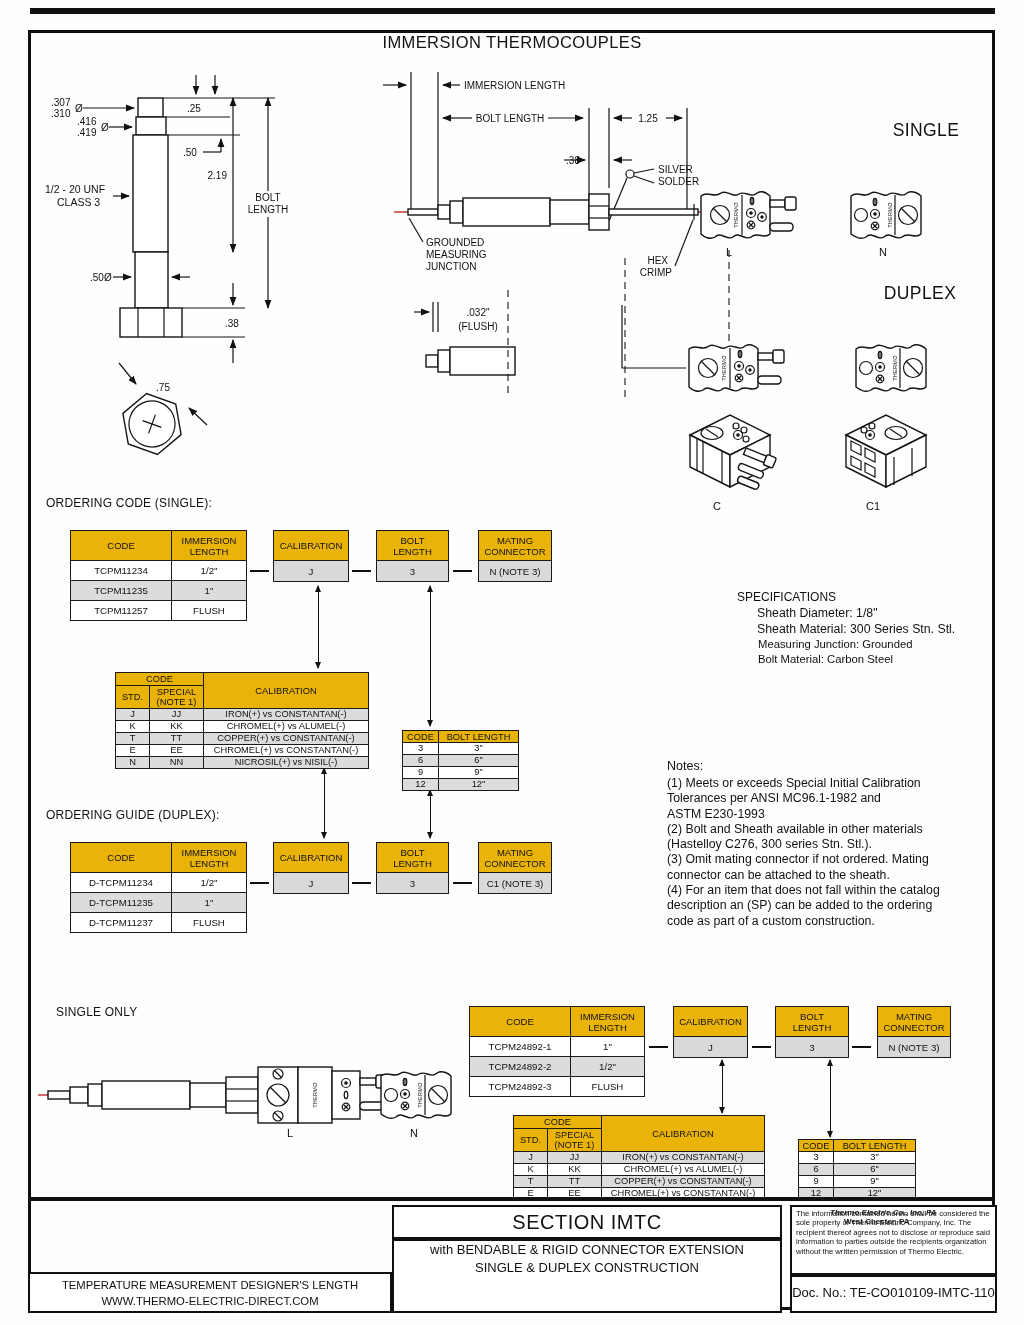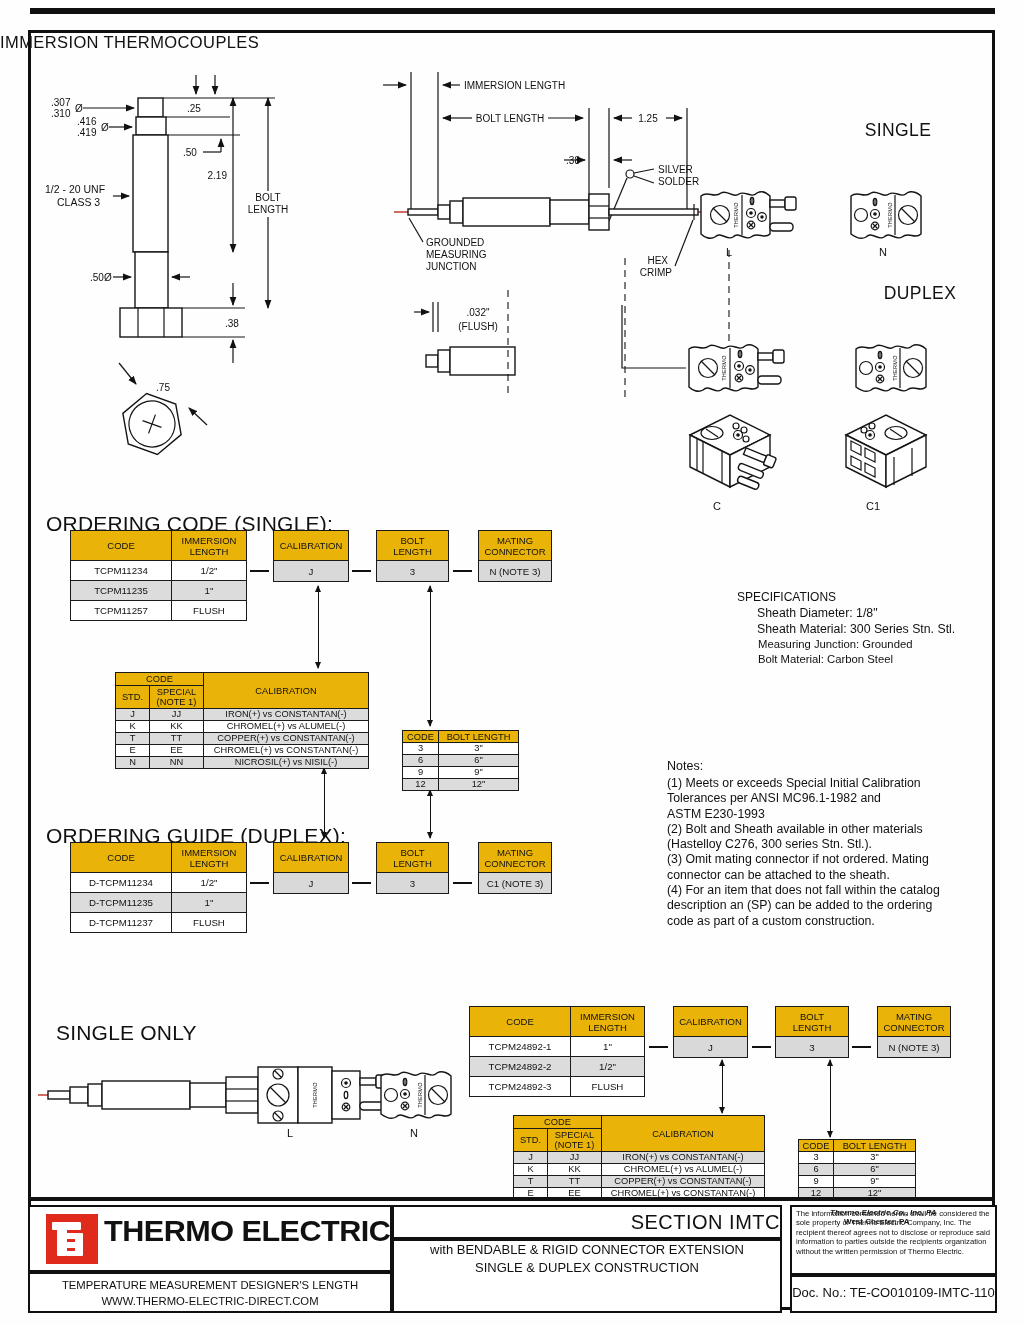--- a/index.html
+++ b/index.html
@@ -1,21 +1,21 @@
 <!DOCTYPE html>
 <html><head>
 <meta charset="utf-8">
 <style>
   html,body{margin:0;padding:0;background:#ffffff;}
   .page{position:relative;width:1024px;height:1325px;background:#fefefe;
         font-family:"Liberation Sans",sans-serif;color:#111;overflow:hidden;}
   .topbar{position:absolute;left:30px;top:8px;width:965px;height:6px;background:#101010;}
   .frame{position:absolute;left:28px;top:30px;width:967px;height:1280px;border:3px solid #0f0f0f;box-sizing:border-box;}
-  .pagetitle{position:absolute;left:0;top:33px;width:1024px;font-size:16.5px;letter-spacing:.4px;}
-  .h1{position:absolute;font-size:21px;letter-spacing:.2px;margin-top:16px;}
+  .pagetitle{position:absolute;left:0;top:33px;width:1024px;text-align:center;font-size:16.5px;letter-spacing:.4px;}
+  .h1{position:absolute;font-size:12px;letter-spacing:.2px;}
   
   .otable{position:absolute;border-collapse:collapse;text-align:center;background:#fff;}
   .otable th,.otable td{border:1.5px solid #1a1a1a;padding:0 3px;font-weight:normal;}
   .otable th{background:#eab308;white-space:pre-line;font-size:9.5px;line-height:11px;}
   .otable td{font-size:9.5px;}
   .otable tr.alt td{background:#dcdcdc;}
   .otable td.val{background:#d9d9d9;}
   .codetable td{height:19px;font-size:9.7px;}
   .codetable th{height:29px;}
   .minitable td{height:11px;line-height:11px;font-size:9.3px;padding:0 2px;}
@@ -35,21 +35,21 @@
   .specs-line.small{font-size:11.3px;}
   .notes-title{position:absolute;font-size:12.5px;}
   .notes-body{position:absolute;width:340px;font-size:12.3px;line-height:15.3px;white-space:pre-line;}
   .conn-label{position:absolute;font-size:11px;}
   .sec-label{position:absolute;font-size:17.5px;letter-spacing:.4px;}
   
   .hline{position:absolute;background:#111;}
   .fbox{position:absolute;border:2.5px solid #101010;background:#fff;box-sizing:border-box;}
   .brand{position:absolute;left:74px;top:7px;font-size:30px;font-weight:bold;letter-spacing:-.5px;transform:scaleX(1.02);transform-origin:left;}
   .tagline{width:100%;text-align:center;font-size:11.3px;line-height:16px;}
-  .section-title{width:100%;text-align:right;font-size:20px;line-height:30px;letter-spacing:.5px;}
+  .section-title{width:100%;text-align:center;font-size:20px;line-height:30px;letter-spacing:.5px;}
   .product-line{width:100%;text-align:center;font-size:13px;line-height:17.5px;}
   .legal{position:absolute;left:4px;top:2px;width:196px;font-size:7.7px;line-height:9.4px;}
   .stamp{position:absolute;font-size:8px;font-weight:bold;color:#1a1a1a;white-space:nowrap;}
   .docno{width:100%;text-align:center;font-size:13px;line-height:31px;}
   
   svg{position:absolute;overflow:visible;}
   .ln{stroke:#151515;stroke-width:1.2;fill:none;}
   .lnt{stroke:#151515;stroke-width:1.4;fill:#fff;}
   .dsh{stroke:#151515;stroke-width:1.1;fill:none;stroke-dasharray:7 5;}
   text.dim{font:10px "Liberation Sans",sans-serif;fill:#111;}
@@ -264,21 +264,21 @@
     <text class="dim" x="98" y="256" text-anchor="middle">.032"</text>
     <text class="dim" x="98" y="270" text-anchor="middle">(FLUSH)</text>
     <rect class="lnt" x="46" y="295" width="12" height="12"></rect>
     <rect class="lnt" x="58" y="290" width="12" height="22"></rect>
     <rect class="lnt" x="70" y="287" width="65" height="28" fill="url(#thrV)"></rect>
     <line class="dsh" x1="128" y1="230" x2="128" y2="335"></line>
     <line class="dsh" x1="245" y1="198" x2="245" y2="338"></line>
     <line class="dsh" x1="349" y1="190" x2="349" y2="330"></line>
   </svg>
 
-  <div class="sec-label" style="left:833px;top:120px;width:130px;text-align:center;">SINGLE</div>
+  <div class="sec-label" style="left:861px;top:120px;width:130px;text-align:center;">SINGLE</div>
   <div class="sec-label" style="left:850px;top:283px;width:140px;text-align:center;">DUPLEX</div>
 
   <svg style="left:600px;top:105px;" width="405" height="412" viewBox="0 0 405 412">
     <use href="#g-plug" xlink:href="#g-plug" x="98" y="82"></use>
     <use href="#g-jack" xlink:href="#g-jack" x="248" y="82"></use>
     <polyline class="ln" points="22,200 22,263 86,263"></polyline>
     <use href="#g-plug" xlink:href="#g-plug" x="86" y="235"></use>
     <use href="#g-jack" xlink:href="#g-jack" x="253" y="235"></use>
     <use href="#g-isoC" xlink:href="#g-isoC" x="82" y="300"></use>
     <use href="#g-isoC1" xlink:href="#g-isoC1" x="238" y="300"></use>
@@ -700,32 +700,20 @@
         </tr>
     <tr class="alt">
           <td>12</td>
           <td>12"</td>
         </tr>
   </tbody>
     </table>
 
   <div class="hline" style="left:28px;top:1197px;width:967px;height:3.5px;"></div>
 
-  <div class="fbox" style="left:28px;top:1205px;width:364px;height:67px;">
-    <svg style="left:16px;top:7px;" width="52" height="50" viewBox="0 0 52 50">
-      <rect width="52" height="50" fill="#df2a1c"></rect>
-      <rect x="6" y="8" width="29" height="8" rx="1" fill="#fff"></rect>
-      <rect x="11" y="14" width="10" height="28" rx="1" fill="#fff"></rect>
-      <rect x="29" y="19" width="8" height="23" rx="1" fill="#fff"></rect>
-      <rect x="21" y="19" width="9" height="6" fill="#fff"></rect>
-      <rect x="21" y="28" width="9" height="6" fill="#fff"></rect>
-      <rect x="21" y="37" width="9" height="5" fill="#fff"></rect>
-    </svg>
-    <div class="brand">THERMO ELECTRIC</div>
-  </div>
   <div class="fbox" style="left:28px;top:1272px;width:364px;height:41px;">
     <div class="tagline" style="margin-top:3px;">TEMPERATURE MEASUREMENT DESIGNER'S LENGTH</div>
     <div class="tagline">WWW.THERMO-ELECTRIC-DIRECT.COM</div>
   </div>
 
   <div class="fbox" style="left:392px;top:1205px;width:390px;height:34px;">
     <div class="section-title">SECTION IMTC</div>
   </div>
   <div class="fbox" style="left:392px;top:1239px;width:390px;height:74px;">
     <div class="product-line">with BENDABLE &amp; RIGID CONNECTOR EXTENSION</div>

